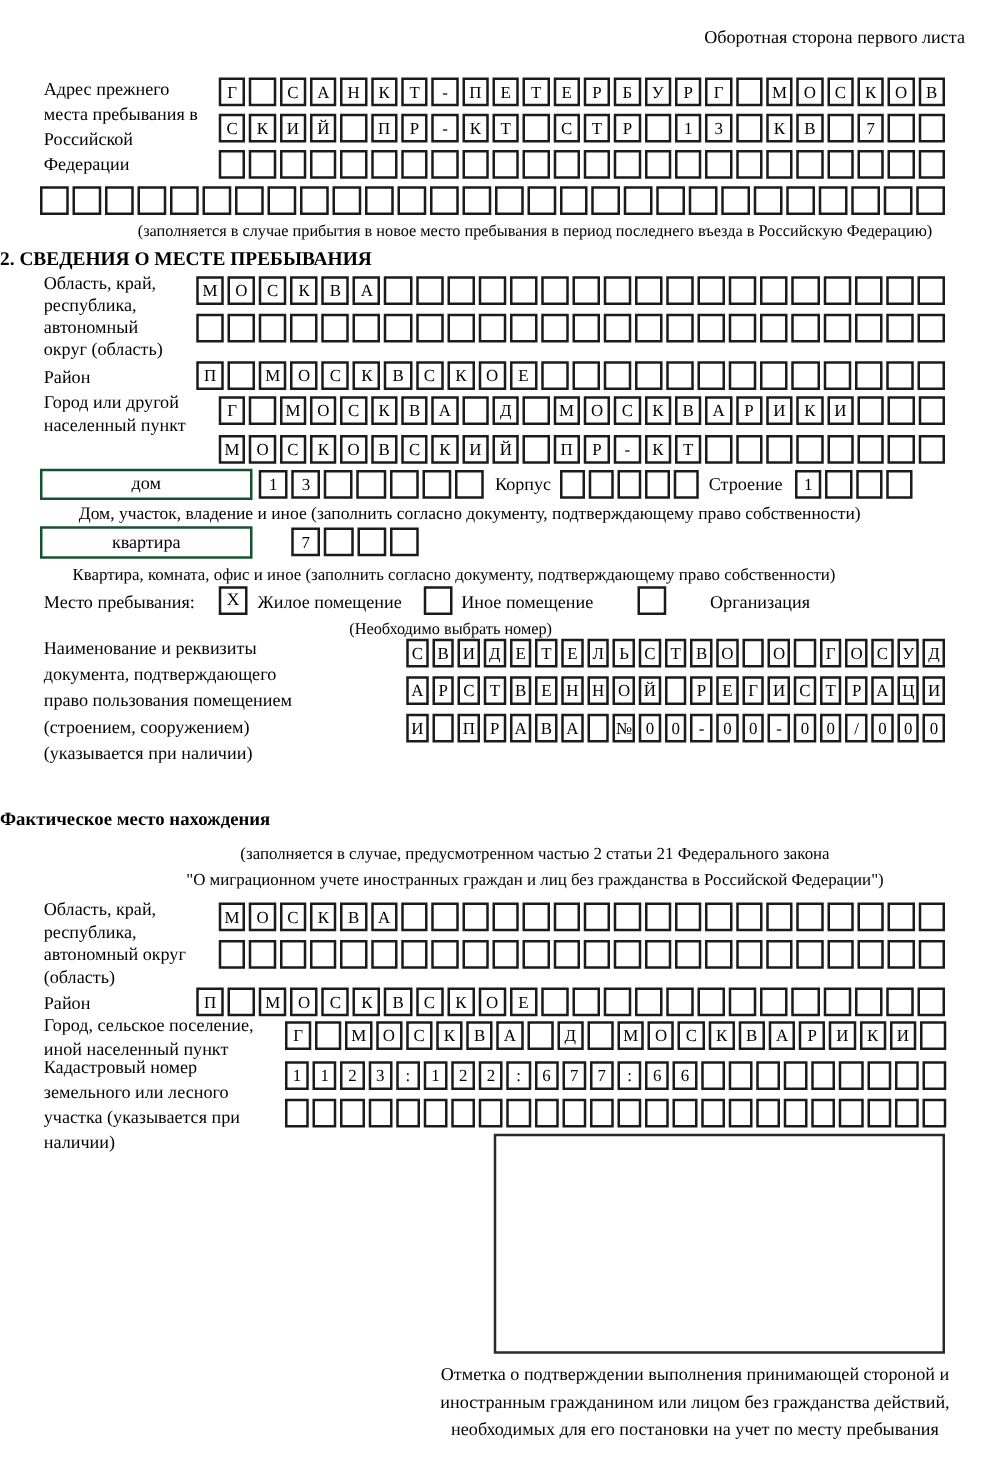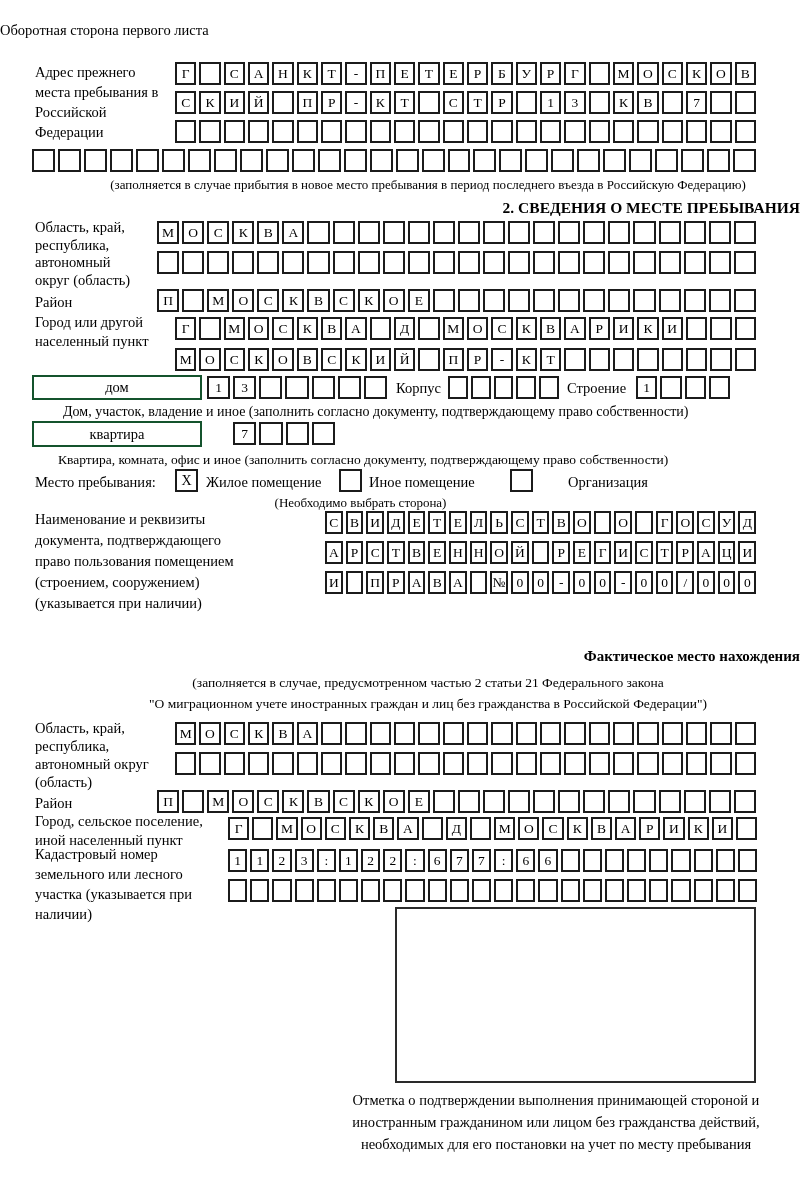--- a/index.html
+++ b/index.html
@@ -1,39 +1,39 @@
 <!DOCTYPE html>
 <html><head>
 <meta charset="utf-8">
 <style>
   html,body{margin:0;padding:0;background:#fff;}
   .page{position:relative;width:800px;height:1180px;background:#ffffff;color:#000;
         font-family:"Liberation Serif","DejaVu Serif",serif;overflow:hidden;}
   .abs{position:absolute;}
   .label{font-size:14.5px;line-height:20px;}
   .caption{font-size:13px;padding-left:28px;}
-  .title{font-weight:bold;font-size:15.5px;text-align:right;}
+  .title{font-weight:bold;font-size:15.5px;text-align:left;}
   .cellrow{position:absolute;display:flex;gap:3px;height:23px;box-sizing:border-box;}
   .cell{flex:1;box-sizing:border-box;border:2px solid #1b1b1b;background:#fff;
         display:flex;align-items:center;justify-content:center;
         font-size:13.5px;padding:0;overflow:hidden;}
   .wbox{box-sizing:border-box;border:2px solid #14532d;background:#fff;
         display:flex;align-items:center;justify-content:center;font-size:14.5px;}
   .checkbox{position:absolute;width:23px;height:23px;box-sizing:border-box;
         border:2px solid #1b1b1b;display:flex;align-items:center;justify-content:center;
         font-size:14px;background:#fff;}
   .center{text-align:center;}
   .stamp{box-sizing:border-box;border:2px solid #2a2a2a;background:#fff;}
 </style>
 </head>
 <body>
 
 <div class="page">
 
-  <div class="abs label" style="left:0;top:20px;width:755px;">Оборотная сторона первого листа</div>
+  <div class="abs label" style="left:17px;top:20px;width:755px;text-align:right;">Оборотная сторона первого листа</div>
 
   <div class="abs label" style="left:35px;top:62px;width:138px;">Адрес прежнего места пребывания в Российской Федерации</div>
   <div class="cellrow" style="left:175px;top:62px;width:581px;">
       <span class="cell">Г</span>
       <span class="cell"></span>
       <span class="cell">С</span>
       <span class="cell">А</span>
       <span class="cell">Н</span>
       <span class="cell">К</span>
       <span class="cell">Т</span>
@@ -315,21 +315,21 @@
     </div>
   <div class="abs caption" style="left:30px;top:452px;width:740px;font-size:13.5px;">Квартира, комната, офис и иное (заполнить согласно документу, подтверждающему право собственности)</div>
 
   <div class="abs label" style="left:35px;top:472px;">Место пребывания:</div>
   <div class="checkbox" style="left:175px;top:469px;">X</div>
   <div class="abs label" style="left:206px;top:472px;">Жилое помещение</div>
   <div class="checkbox" style="left:339px;top:469px;"></div>
   <div class="abs label" style="left:369px;top:472px;">Иное помещение</div>
   <div class="checkbox" style="left:510px;top:469px;"></div>
   <div class="abs label" style="left:556px;top:472px;margin-left:12px;">Организация</div>
-  <div class="abs caption center" style="left:175px;top:495px;width:315px;">(Необходимо выбрать сторона)</div>
+  <div class="abs caption center" style="left:175px;top:495px;width:315px;">(Необходимо выбрать номер)</div>
 
   <div class="abs label" style="left:35px;top:509px;width:200px;line-height:21px;">Наименование и реквизиты документа, подтверждающего право пользования помещением (строением, сооружением) (указывается при наличии)</div>
   <div class="cellrow" style="left:325px;top:511px;width:431px;">
       <span class="cell">С</span>
       <span class="cell">В</span>
       <span class="cell">И</span>
       <span class="cell">Д</span>
       <span class="cell">Е</span>
       <span class="cell">Т</span>
       <span class="cell">Е</span>

